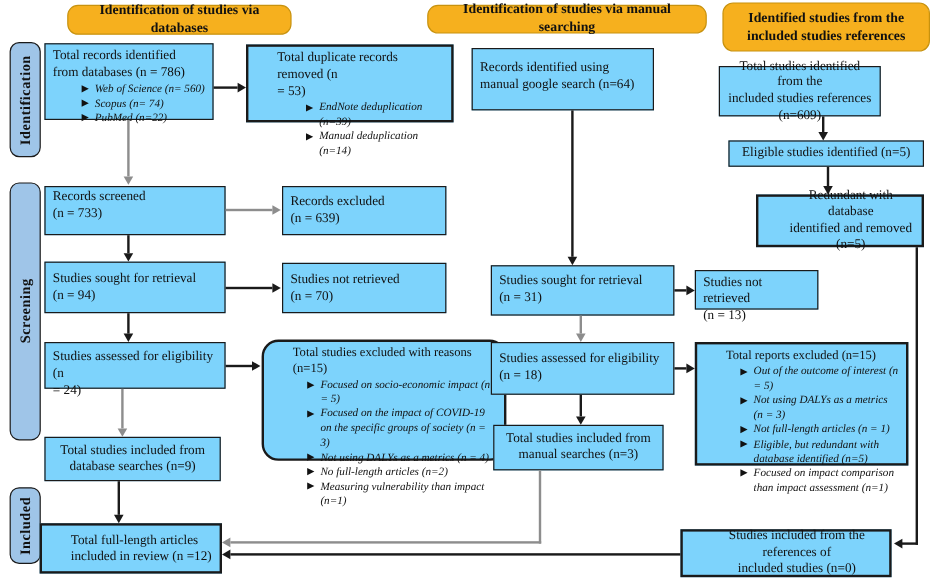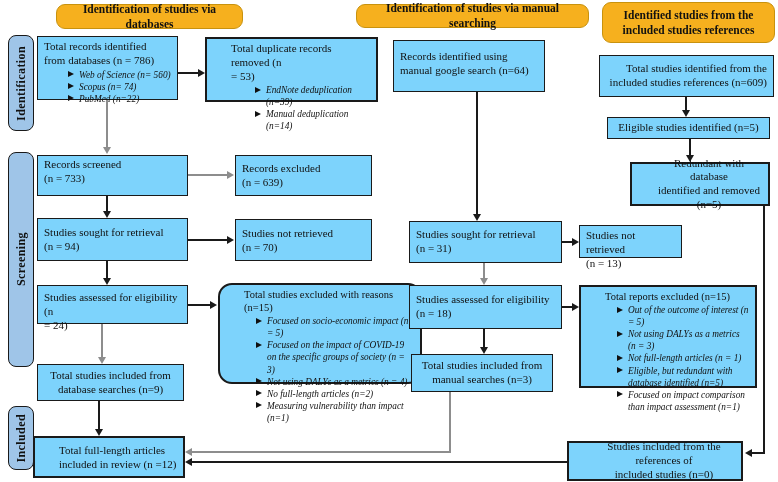--- a/index.html
+++ b/index.html
@@ -197,21 +197,21 @@
           <span>Focused on impact comparison than impact assessment (n=1)</span>
         </li>
     </ul>
   </div>
 
   <div class="bx center" style="left:411px;top:354px;width:142px;height:38px;">
     <div class="bt">Total studies included from
 manual searches (n=3)</div>
   </div>
 
-  <div class="bx center" style="left:599px;top:55px;width:175px;height:42px;text-align:right;">
+  <div class="bx center" style="left:599px;top:55px;width:135px;height:42px;">
     <div class="bt">Total studies identified from the
 included studies references (n=609)</div>
   </div>
   <div class="bx center" style="left:607px;top:117px;width:163px;height:22px;padding:0 4px;">
     <div class="bt">Eligible studies identified (n=5)</div>
   </div>
   <div class="bx center thick" style="left:630px;top:162px;width:140px;height:44px;">
     <div class="bt">Redundant with database
 identified and removed (n=5)</div>
   </div>

